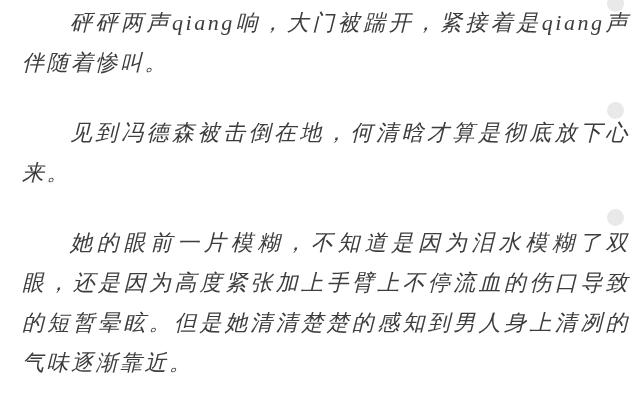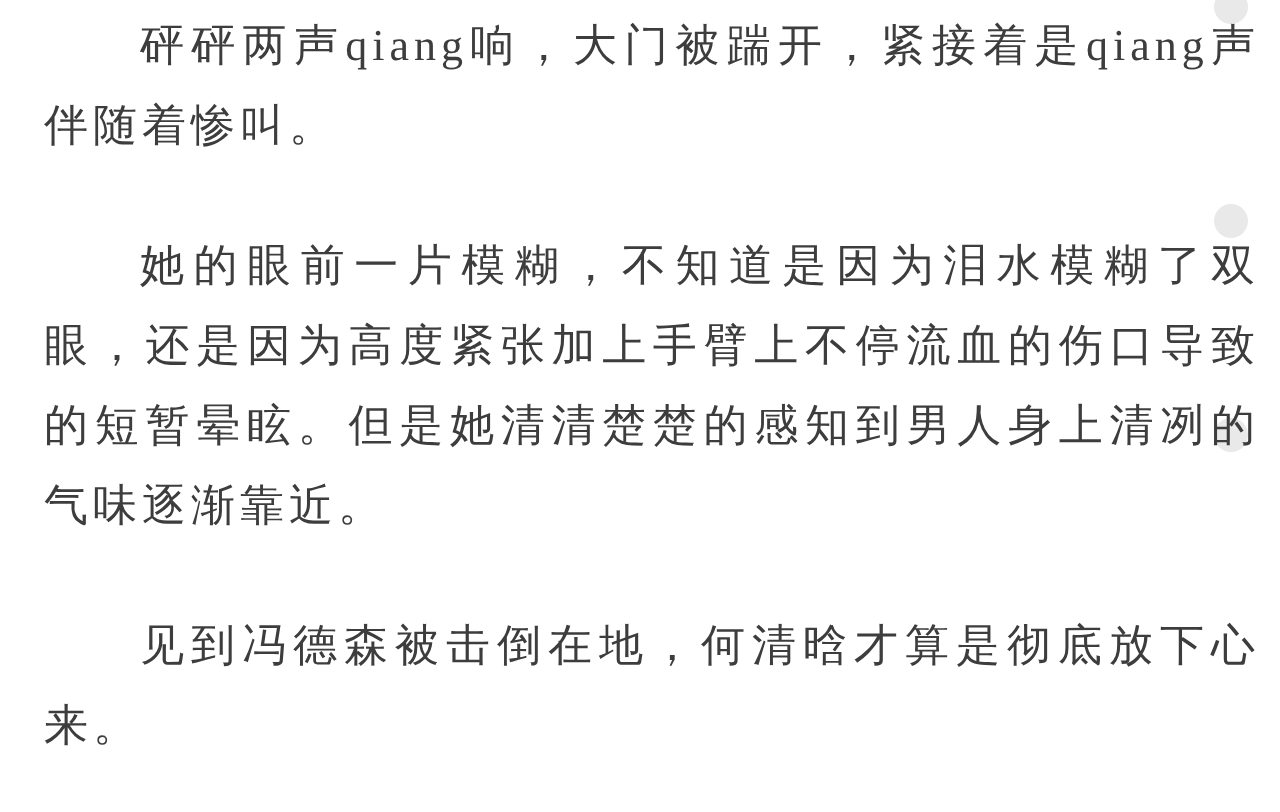--- a/index.html
+++ b/index.html
@@ -23,20 +23,21 @@
     z-index: 1;
     padding: 3px 10px 0 22px;
   }
   .novel-paragraph {
     margin: 0 0 30px 0;
     font-size: 22px;
     line-height: 40px;
     letter-spacing: 2.5px;
     text-indent: 48px;
     text-align: justify;
+    font-style: italic; 
   }
   .watermark-dot {
     position: absolute;
     width: 17px;
     height: 17px;
     border-radius: 50%;
     right: 16px;
     z-index: 0;
   }
   .watermark-dot.d1 { top: -5px; }
@@ -47,17 +48,17 @@
 <body>
 
 <main class="reader-page" style="background-color: rgb(255, 255, 255);">
 
   <span class="watermark-dot d1" style="background-color: rgb(233, 233, 233);"></span>
   <span class="watermark-dot d2" style="background-color: rgb(233, 233, 233);"></span>
   <span class="watermark-dot d3" style="background-color: rgb(233, 233, 233);"></span>
 
   <div class="text-column" style="color: rgb(61, 61, 61);">
     <p class="novel-paragraph">砰砰两声qiang响，大门被踹开，紧接着是qiang声伴随着惨叫。</p>
+    <p class="novel-paragraph">见到冯德森被击倒在地，何清晗才算是彻底放下心来。</p>
     <p class="novel-paragraph">她的眼前一片模糊，不知道是因为泪水模糊了双眼，还是因为高度紧张加上手臂上不停流血的伤口导致的短暂晕眩。但是她清清楚楚的感知到男人身上清冽的气味逐渐靠近。</p>
-    <p class="novel-paragraph">见到冯德森被击倒在地，何清晗才算是彻底放下心来。</p>
   </div>
 
 </main>
 
 </body></html>

